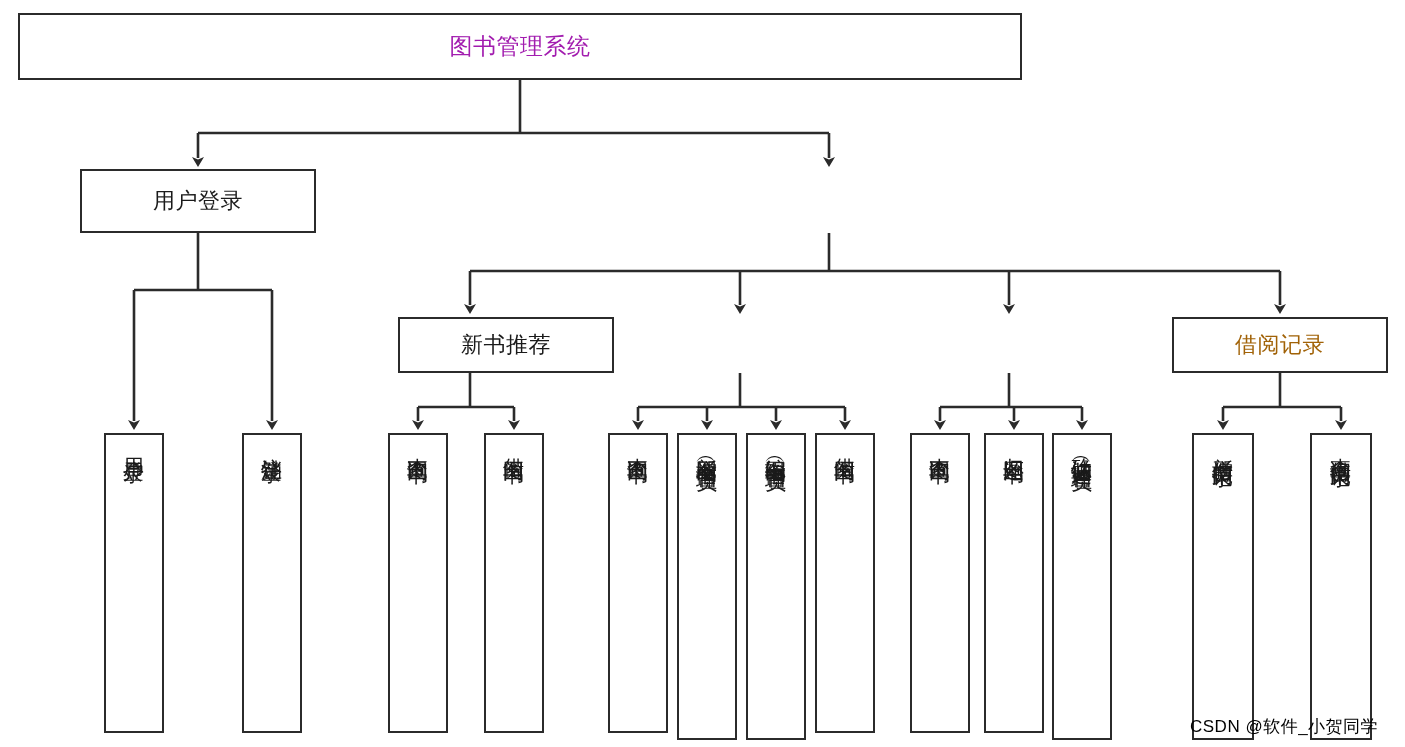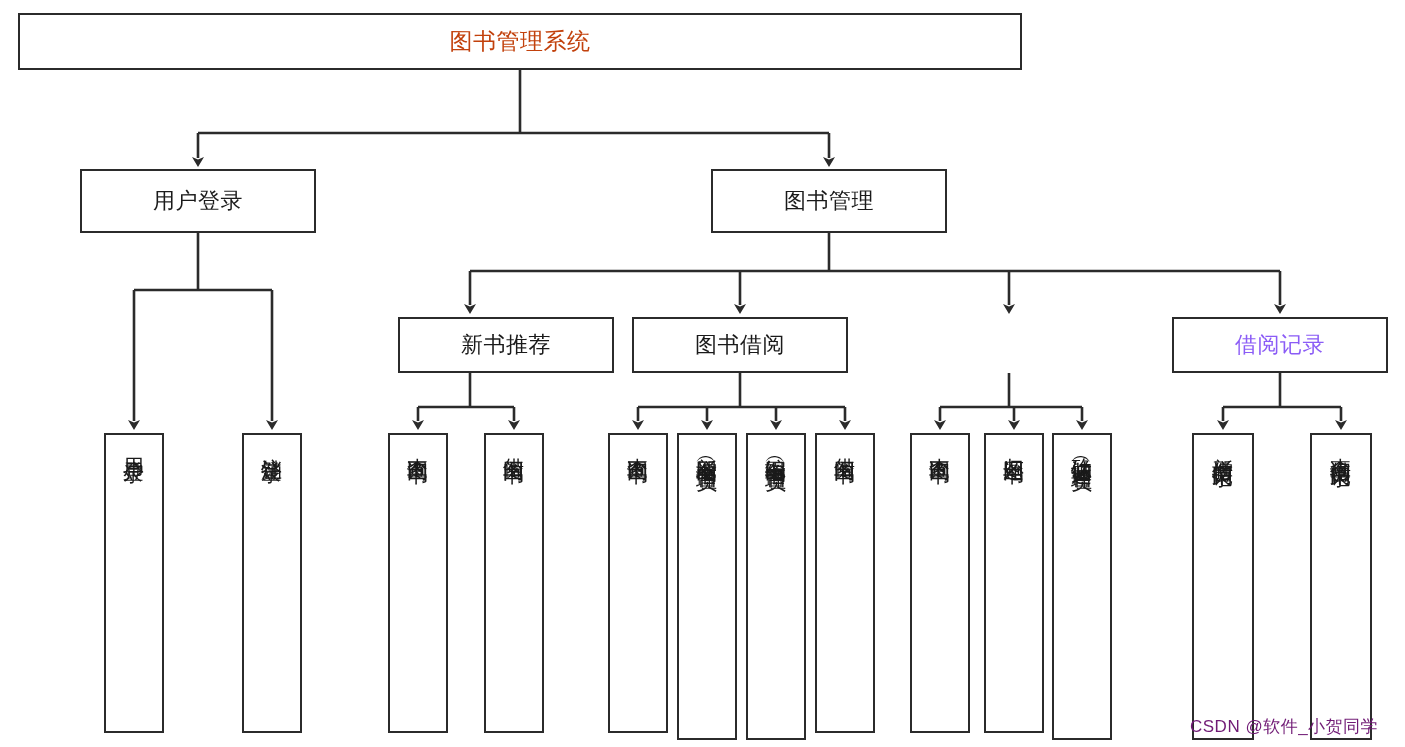--- a/index.html
+++ b/index.html
@@ -120,38 +120,32 @@
       <path d="M1014,407 L1014,421" marker-end="url(#arrow)"></path>
       <path d="M1082,407 L1082,421" marker-end="url(#arrow)"></path>
 
       <path d="M1280,373 L1280,407"></path>
       <path d="M1223,407 L1341,407"></path>
       <path d="M1223,407 L1223,421" marker-end="url(#arrow)"></path>
       <path d="M1341,407 L1341,421" marker-end="url(#arrow)"></path>
     </g>
   </svg>
 
-  <div class="node horiz root" style="left: 18px; top: 13px; width: 1004px; height: 57px; border-color: rgb(43, 43, 43); color: #c2410c; background: rgb(255, 255, 255);">
+  <div class="node horiz root" style="left: 18px; top: 13px; width: 1004px; height: 67px; border-color: rgb(43, 43, 43); color: #a21caf; background: rgb(255, 255, 255);">
     <span class="label">图书管理系统</span>
   </div>
 
   <div class="node horiz" style="left: 80px; top: 169px; width: 236px; height: 64px; border-color: rgb(43, 43, 43); color: rgb(26, 26, 26); background: rgb(255, 255, 255);">
     <span class="label">用户登录</span>
   </div>
-  <div class="node horiz" style="left: 711px; top: 169px; width: 236px; height: 64px; border-color: rgb(43, 43, 43); color: rgb(26, 26, 26); background: rgb(255, 255, 255);">
-    <span class="label">图书管理</span>
-  </div>
 
   <div class="node horiz" style="left: 362px; top: 317px; width: 216px; height: 56px; border-color: rgb(43, 43, 43); color: rgb(26, 26, 26); background: rgb(255, 255, 255); margin-left: 36px;">
     <span class="label">新书推荐</span>
   </div>
-  <div class="node horiz" style="left: 632px; top: 317px; width: 216px; height: 56px; border-color: rgb(43, 43, 43); color: rgb(26, 26, 26); background: rgb(255, 255, 255);">
-    <span class="label">图书借阅</span>
-  </div>
-  <div class="node horiz" style="left: 1172px; top: 317px; width: 216px; height: 56px; border-color: rgb(43, 43, 43); color: #8b5cf6; background: rgb(255, 255, 255);">
+  <div class="node horiz" style="left: 1172px; top: 317px; width: 216px; height: 56px; border-color: rgb(43, 43, 43); color: #a16207; background: rgb(255, 255, 255);">
     <span class="label">借阅记录</span>
   </div>
 
   <div class="node vert" style="left: 104px; top: 433px; width: 60px; height: 300px; border-color: rgb(43, 43, 43); color: rgb(26, 26, 26); background: rgb(255, 255, 255);">
     <span class="label">用户登录</span>
   </div>
   <div class="node vert" style="left: 242px; top: 433px; width: 60px; height: 300px; border-color: rgb(43, 43, 43); color: rgb(26, 26, 26); background: rgb(255, 255, 255);">
     <span class="label">注销登录</span>
   </div>
   <div class="node vert" style="left: 388px; top: 433px; width: 60px; height: 300px; border-color: rgb(43, 43, 43); color: rgb(26, 26, 26); background: rgb(255, 255, 255);">
@@ -181,15 +175,15 @@
   <div class="node vert" style="left: 1052px; top: 433px; width: 60px; height: 307px; border-color: rgb(43, 43, 43); color: rgb(26, 26, 26); background: rgb(255, 255, 255);">
     <span class="label">确认归还（管理员）</span>
   </div>
   <div class="node vert" style="left: 1192px; top: 433px; width: 62px; height: 307px; border-color: rgb(43, 43, 43); color: rgb(26, 26, 26); background: rgb(255, 255, 255);">
     <span class="label">新增借阅记录</span>
   </div>
   <div class="node vert" style="left: 1310px; top: 433px; width: 62px; height: 307px; border-color: rgb(43, 43, 43); color: rgb(26, 26, 26); background: rgb(255, 255, 255);">
     <span class="label">查询借阅记录</span>
   </div>
 
-  <div class="watermark" style="left: 1190px; top: 715px; color: #701a75;">CSDN @软件_小贺同学</div>
+  <div class="watermark" style="left: 1190px; top: 715px; color: #000000;">CSDN @软件_小贺同学</div>
 
 </div>
 
 </body></html>

